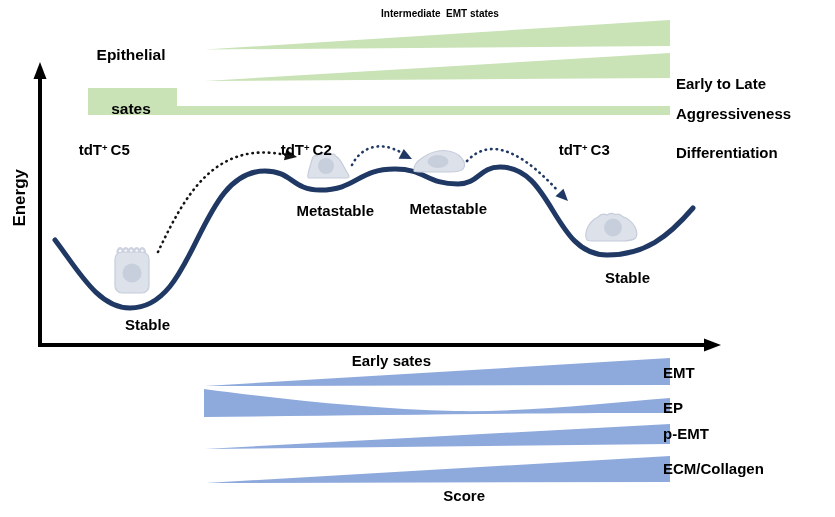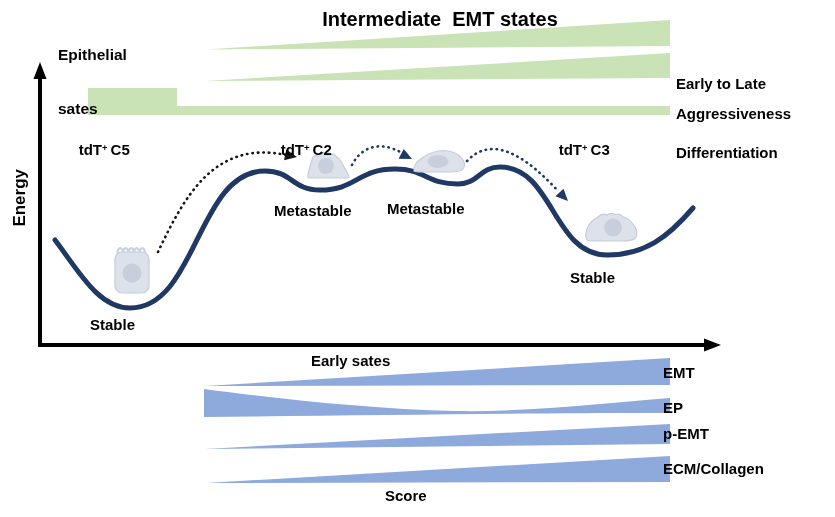--- a/index.html
+++ b/index.html
@@ -2,30 +2,30 @@
 <html><head>
 <meta charset="utf-8">
 <style>
   html,body{margin:0;padding:0;background:#fff;}
   #canvas{
     position:relative;width:835px;height:517px;background:#fff;overflow:hidden;
     font-family:"Liberation Sans",sans-serif;font-weight:bold;color:#000;
   }
   #shapes{position:absolute;left:0;top:0;}
   .lbl{position:absolute;white-space:pre;line-height:1.15;}
-  .epith{left:58px;top:10px;width:146px;font-size:15.5px;line-height:18px;}
-  .intermediate{left:300px;top:8px;width:280px;text-align:center;font-size:20px;}
+  .epith{left:58px;top:10px;width:146px;text-align:center;font-size:15.5px;line-height:18px;}
+  .intermediate{left:300px;top:8px;width:280px;text-align:center;font-size:10px;}
   .grad-lbl{left:676px;font-size:15px;margin-top:48px;}
   .band-lbl{left:663px;font-size:15px;}
   .tdt{width:120px;top:124px;font-size:15px;}
   .tdt sup{font-size:9.5px;vertical-align:4px;}
   .tdt .post{margin-left:3px;}
   .energy-label{left:-20px;top:188px;width:80px;text-align:center;
     transform:rotate(-90deg);font-size:17px;}
-  .state-lbl{font-size:15px;text-align:left;}
+  .state-lbl{font-size:15px;text-align:right;}
 </style>
 </head>
 <body>
 
 <div id="canvas">
 
   <svg id="shapes" width="835" height="517" viewBox="0 0 835 517">
 
     <polygon points="205,49.5 670,20 670,46" fill="#c9e2b6"></polygon>
     <polygon points="205,81 670,53 670,78" fill="#c9e2b6"></polygon>

